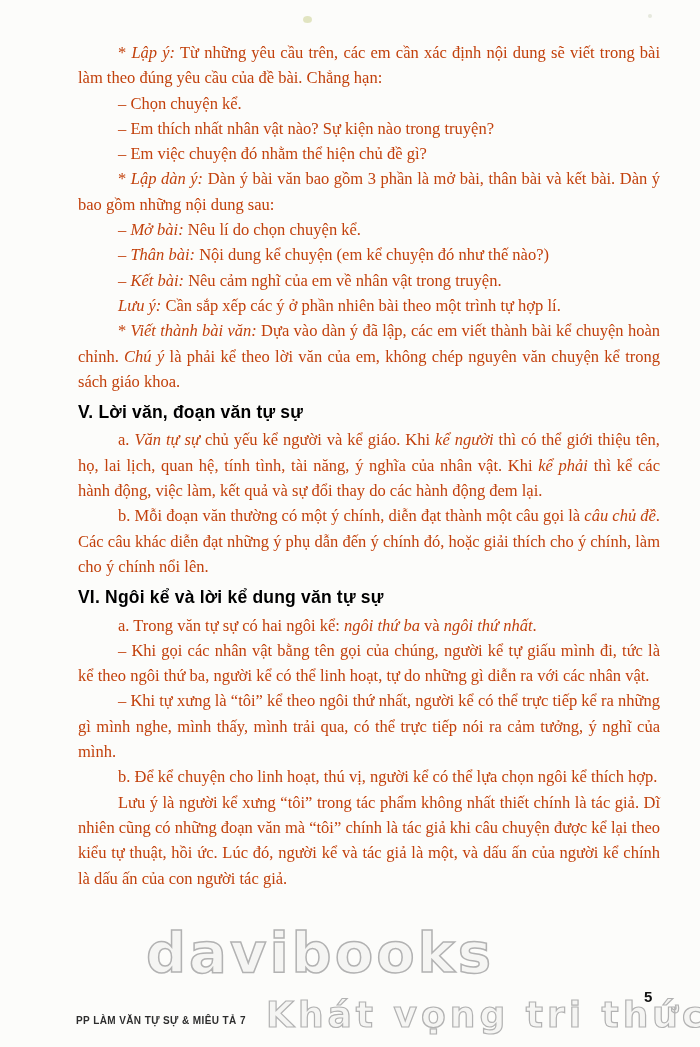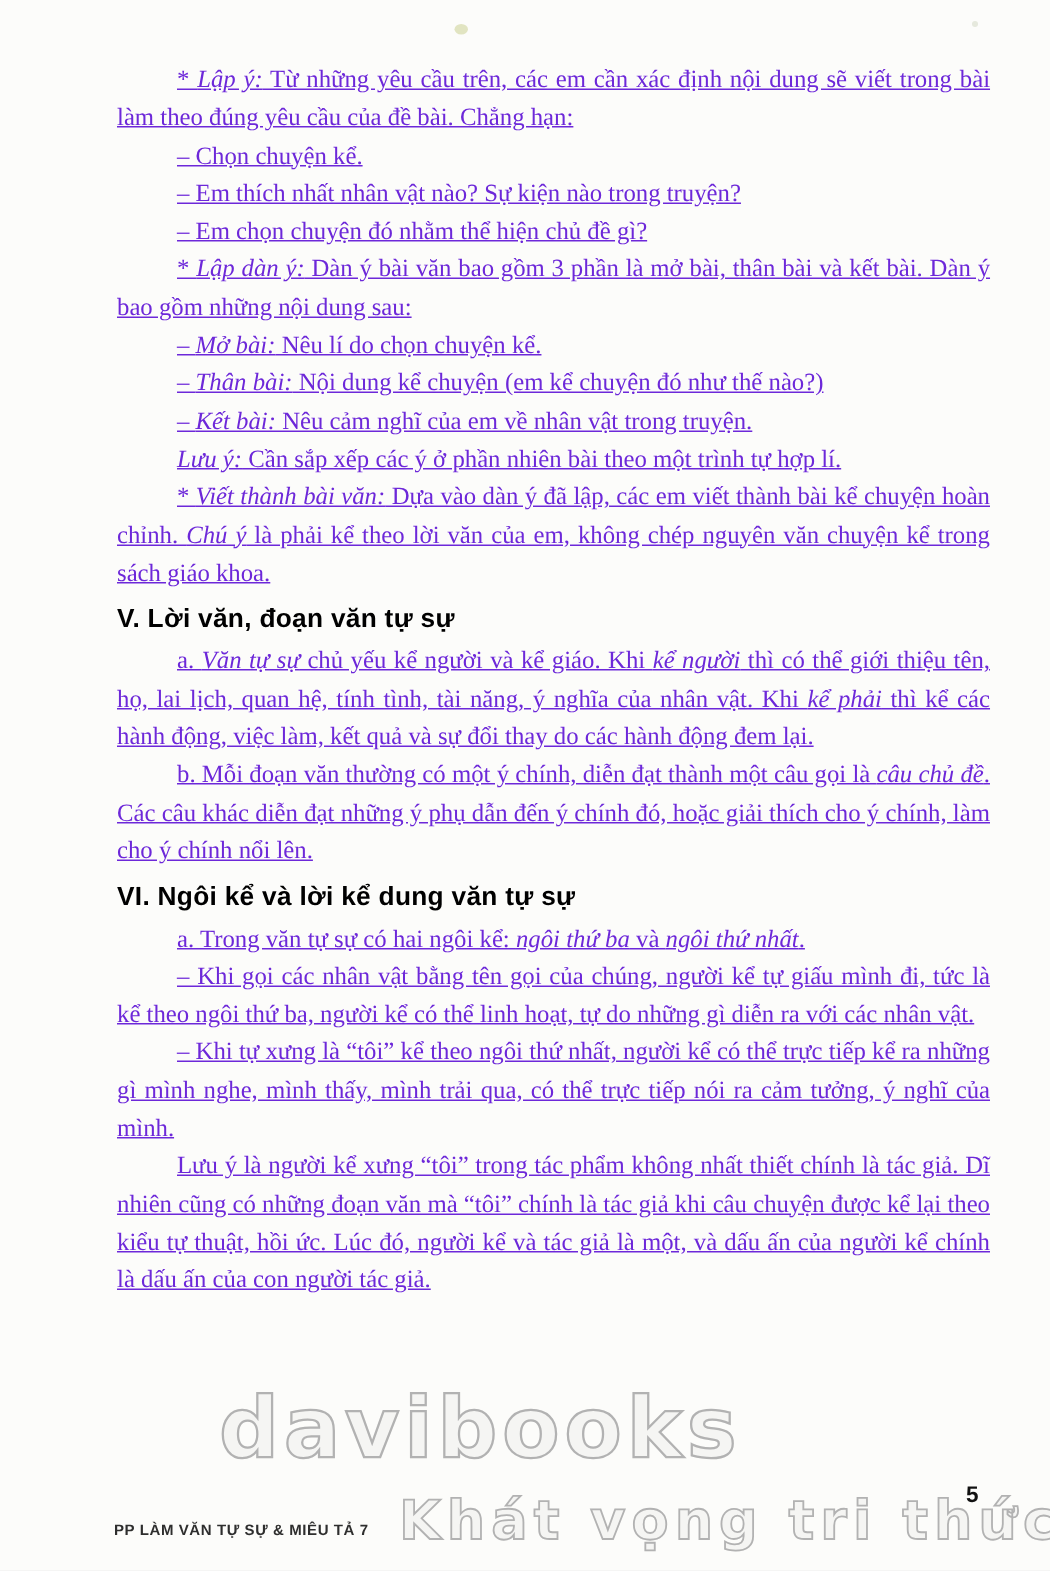--- a/index.html
+++ b/index.html
@@ -18,22 +18,21 @@
   .content {
     position: absolute;
     left: 78px; top: 40px;
     width: 582px;
   }
   .para {
     margin: 0;
     font: 16.5px/25.3px "Liberation Serif", serif;
     text-align: justify;
     text-indent: 40px;
-    color: #6d28d9;
-    text-decoration: underline;
+    color: #c2410c;
   }
   .para i { font-style: italic; }
   .heading {
     margin: 6px 0 2px 0;
     font: bold 17.5px/25.3px "Liberation Sans", sans-serif;
     letter-spacing: 0.2px;
     color: #000000;
     text-indent: 0;
   }
   .footer-title {
@@ -82,34 +81,35 @@
 
 <div class="page">
 
   <span class="speck speck-1"></span>
   <span class="speck speck-2"></span>
 
   <div class="content">
       <p class="para"><span>* </span><i>Lập ý:</i><span> Từ những yêu cầu trên, các em cần xác định nội dung sẽ viết trong bài làm theo đúng yêu cầu của đề bài. Chẳng hạn:</span></p>
       <p class="para"><span>– Chọn chuyện kể.</span></p>
       <p class="para"><span>– Em thích nhất nhân vật nào? Sự kiện nào trong truyện?</span></p>
-      <p class="para"><span>– Em chọn chuyện đó nhằm thể hiện chủ đề gì?</span></p>
+      <p class="para"><span>– Em việc chuyện đó nhằm thể hiện chủ đề gì?</span></p>
       <p class="para"><span>* </span><i>Lập dàn ý:</i><span> Dàn ý bài văn bao gồm 3 phần là mở bài, thân bài và kết bài. Dàn ý bao gồm những nội dung sau:</span></p>
       <p class="para"><span>– </span><i>Mở bài:</i><span> Nêu lí do chọn chuyện kể.</span></p>
       <p class="para"><span>– </span><i>Thân bài:</i><span> Nội dung kể chuyện (em kể chuyện đó như thế nào?)</span></p>
       <p class="para"><span>– </span><i>Kết bài:</i><span> Nêu cảm nghĩ của em về nhân vật trong truyện.</span></p>
       <p class="para"><i>Lưu ý:</i><span> Cần sắp xếp các ý ở phần nhiên bài theo một trình tự hợp lí.</span></p>
       <p class="para"><span>* </span><i>Viết thành bài văn:</i><span> Dựa vào dàn ý đã lập, các em viết thành bài kể chuyện hoàn chỉnh. </span><i>Chú ý</i><span> là phải kể theo lời văn của em, không chép nguyên văn chuyện kể trong sách giáo khoa.</span></p>
       <h3 class="heading">V. Lời văn, đoạn văn tự sự</h3>
       <p class="para"><span>a. </span><i>Văn tự sự</i><span> chủ yếu kể người và kể giáo. Khi </span><i>kể người</i><span> thì có thể giới thiệu tên, họ, lai lịch, quan hệ, tính tình, tài năng, ý nghĩa của nhân vật. Khi </span><i>kể phải</i><span> thì kể các hành động, việc làm, kết quả và sự đổi thay do các hành động đem lại.</span></p>
       <p class="para"><span>b. Mỗi đoạn văn thường có một ý chính, diễn đạt thành một câu gọi là </span><i>câu chủ đề</i><span>. Các câu khác diễn đạt những ý phụ dẫn đến ý chính đó, hoặc giải thích cho ý chính, làm cho ý chính nổi lên.</span></p>
       <h3 class="heading">VI. Ngôi kể và lời kể dung văn tự sự</h3>
       <p class="para"><span>a. Trong văn tự sự có hai ngôi kể: </span><i>ngôi thứ ba</i><span> và </span><i>ngôi thứ nhất</i><span>.</span></p>
       <p class="para"><span>– Khi gọi các nhân vật bằng tên gọi của chúng, người kể tự giấu mình đi, tức là kể theo ngôi thứ ba, người kể có thể linh hoạt, tự do những gì diễn ra với các nhân vật.</span></p>
       <p class="para"><span>– Khi tự xưng là “tôi” kể theo ngôi thứ nhất, người kể có thể trực tiếp kể ra những gì mình nghe, mình thấy, mình trải qua, có thể trực tiếp nói ra cảm tưởng, ý nghĩ của mình.</span></p>
+      <p class="para"><span>b. Để kể chuyện cho linh hoạt, thú vị, người kể có thể lựa chọn ngôi kể thích hợp.</span></p>
       <p class="para"><span>Lưu ý là người kể xưng “tôi” trong tác phẩm không nhất thiết chính là tác giả. Dĩ nhiên cũng có những đoạn văn mà “tôi” chính là tác giả khi câu chuyện được kể lại theo kiểu tự thuật, hồi ức. Lúc đó, người kể và tác giả là một, và dấu ấn của người kể chính là dấu ấn của con người tác giả.</span></p>
     </div>
 
   <div class="wm wm-davibooks">davibooks</div>
   <div class="wm wm-khatvong">Khát vọng tri thức</div>
 
   <div class="footer-title">PP LÀM VĂN TỰ SỰ &amp; MIÊU TẢ 7</div>
   <div class="page-number">5</div>
 
 </div>

